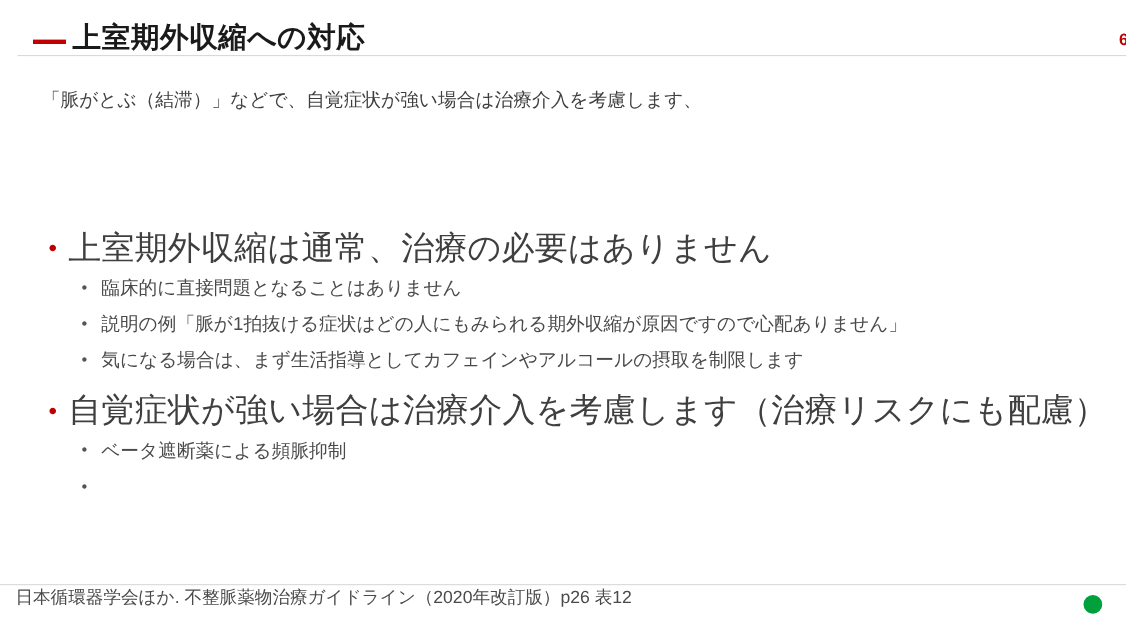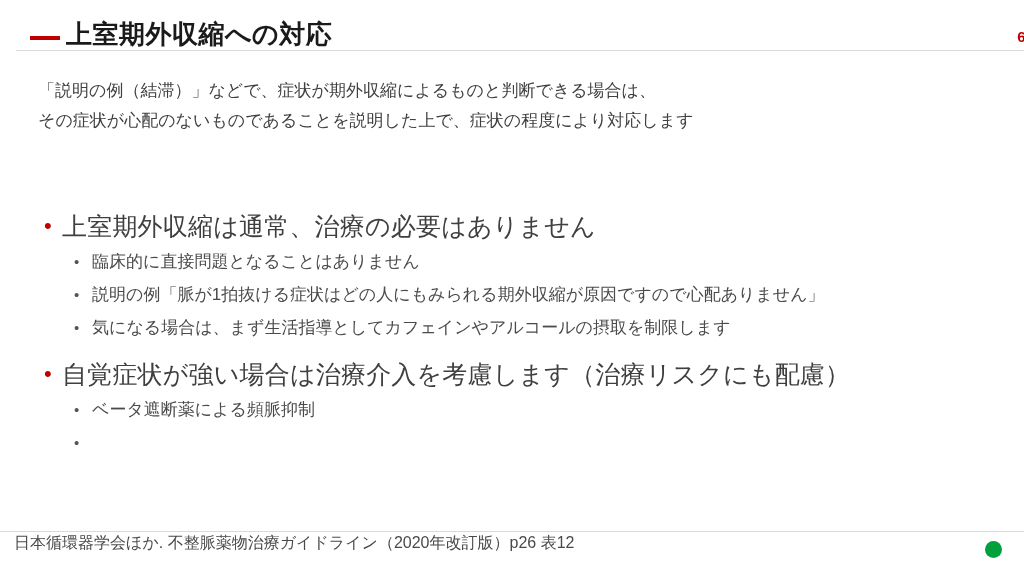--- a/index.html
+++ b/index.html
@@ -97,21 +97,21 @@
     color: #c00000;
     font-size: 22px;
     line-height: 36px;
     width: 24px;
     flex: 0 0 24px;
     text-align: left;
     padding-left: 6px;
     box-sizing: border-box;
   }
   .lvl1 .txt {
-    font-size: 25px;
+    font-size: 30px;
     line-height: 36px;
     color: #3f3f3f;
     letter-spacing: 0.2px;
     white-space: nowrap;
   }
   .lvl2 {
     position: relative;
     display: flex;
     align-items: flex-start;
     margin: 3px 0 3px 36px;
@@ -166,22 +166,21 @@
 <div class="slide">
 
   <div class="header">
     <div class="title-dash"></div>
     <div class="slide-title">上室期外収縮への対応</div>
     <div class="page-number">62</div>
     <div class="header-rule"></div>
   </div>
 
   <div class="lead">
-    <div>「説明の例（結滞）」などで、症状が期外収縮によるものと判断できる場合は、</div>
-    <div>その症状が心配のないものであることを説明した上で、症状の程度により対応します</div>
+    <div>「脈がとぶ（結滞）」などで、自覚症状が強い場合は治療介入を考慮します、</div>
   </div>
 
   <div class="body">
 
     <div class="lvl1">
       <span class="dot">•</span>
       <span class="txt">上室期外収縮は通常、治療の必要はありません</span>
     </div>
     <div class="lvl2">
       <span class="dot">•</span>

